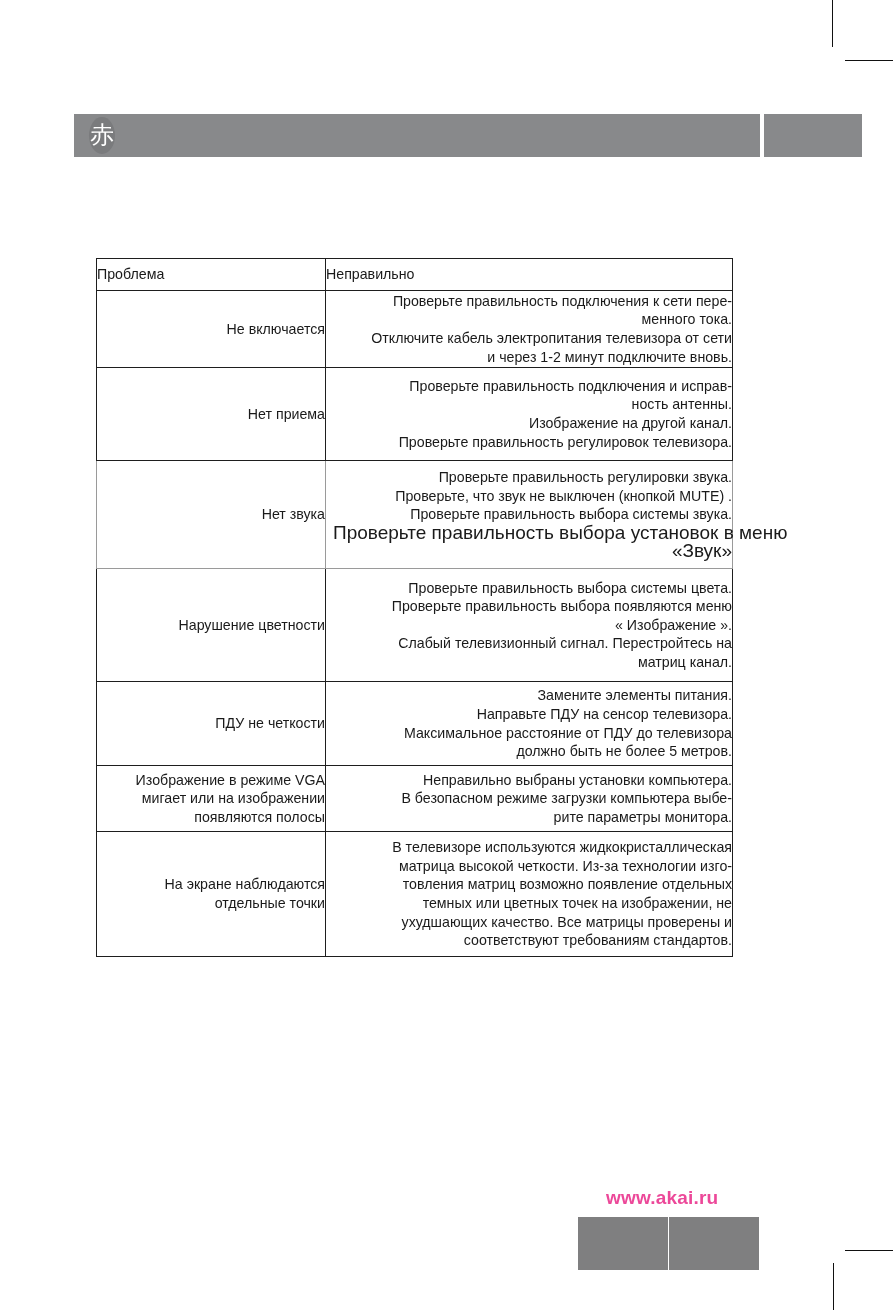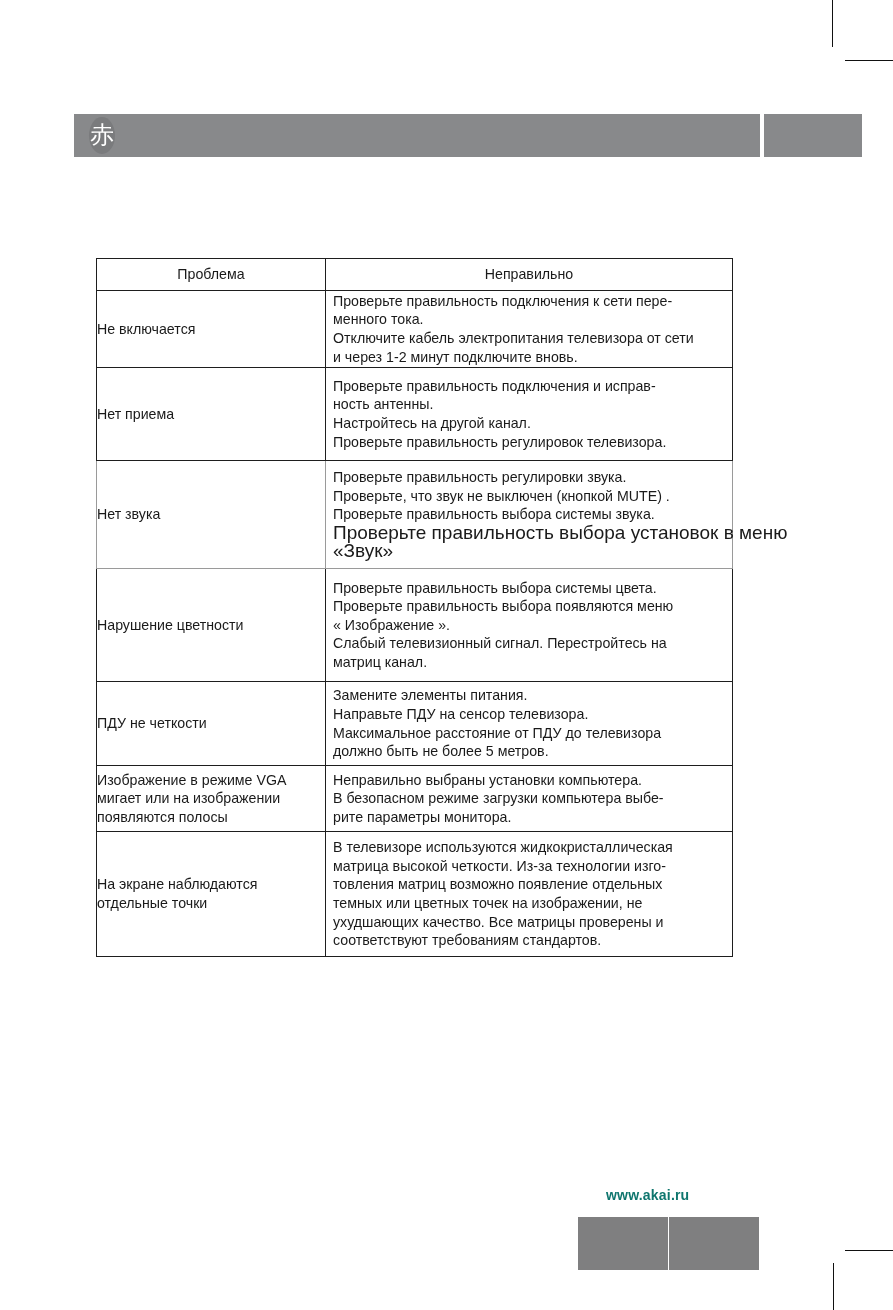--- a/index.html
+++ b/index.html
@@ -14,29 +14,29 @@
   .header-tab { position: absolute; left: 764px; top: 114px; width: 98px; height: 43px; background: #88898b; }
   .logo-badge { position: absolute; left: 15px; top: 3px; width: 26px; height: 37px; border-radius: 50%;
                 background: #7a7b7d; color: #ffffff; font-family: "DejaVu Serif", serif; font-size: 24px;
                 line-height: 37px; text-align: center; }
 
   table.ts { position: absolute; left: 96px; top: 258px; width: 636px; border-collapse: collapse;
              table-layout: fixed; font-size: 14.2px; line-height: 18.6px; }
   table.ts col.c1 { width: 229px; }
   table.ts col.c2 { width: 407px; }
   table.ts th, table.ts td { border: 1.3px solid #1e1e1e; vertical-align: middle; padding: 0 0 0 8px; }
-  table.ts th { font-weight: normal; height: 31px; text-align: center; padding: 0; }
+  table.ts th { font-weight: normal; height: 31px; text-align: left; padding: 0; }
   table.ts td.sol { padding-left: 7px; padding-right: 0; white-space: nowrap; }
   table.ts td.prob { padding-left: 0; }
   table.ts tr.soft td { border-color: #9a9a9a; }
-  .line { display: block; }
+  .line { display: block; text-align: right; }
   .line.small { font-size: 19px; }
 
-  .url { position: absolute; left: 606px; top: 1187px; font-size: 14px; font-weight: bold;
-         color: #0f766e; letter-spacing: 0.2px; }
+  .url { position: absolute; left: 606px; top: 1187px; font-size: 19px; font-weight: bold;
+         color: #ec4899; letter-spacing: 0.2px; }
   .pg { position: absolute; top: 1217px; height: 53px; background: #7f7f80; }
   .pg1 { left: 578px; width: 90px; }
   .pg2 { left: 669px; width: 90px; }
 </style>
 </head>
 <body>
 
 <div class="crop crop-v" style="left:832px; top:0; height:47px;"></div>
 <div class="crop crop-h" style="left:845px; top:60px; width:48px;"></div>
 <div class="crop crop-h" style="left:845px; top:1250px; width:48px;"></div>
@@ -70,21 +70,21 @@
           <span class="line">и через 1-2 минут подключите  вновь.</span>
         </td>
       </tr>
       <tr style="height: 93px;">
         <td class="prob">
           <span class="line">Нет приема</span>
         </td>
         <td class="sol">
           <span class="line">Проверьте правильность подключения и исправ-</span>
           <span class="line">ность антенны.</span>
-          <span class="line">Настройтесь на другой канал.</span>
+          <span class="line">Изображение на другой канал.</span>
           <span class="line">Проверьте правильность регулировок телевизора.</span>
         </td>
       </tr>
       <tr class="soft" style="height: 108px;">
         <td class="prob">
           <span class="line">Нет звука</span>
         </td>
         <td class="sol">
           <span class="line">Проверьте правильность регулировки звука.</span>
           <span class="line">Проверьте, что звук не выключен (кнопкой MUTE) .</span>

